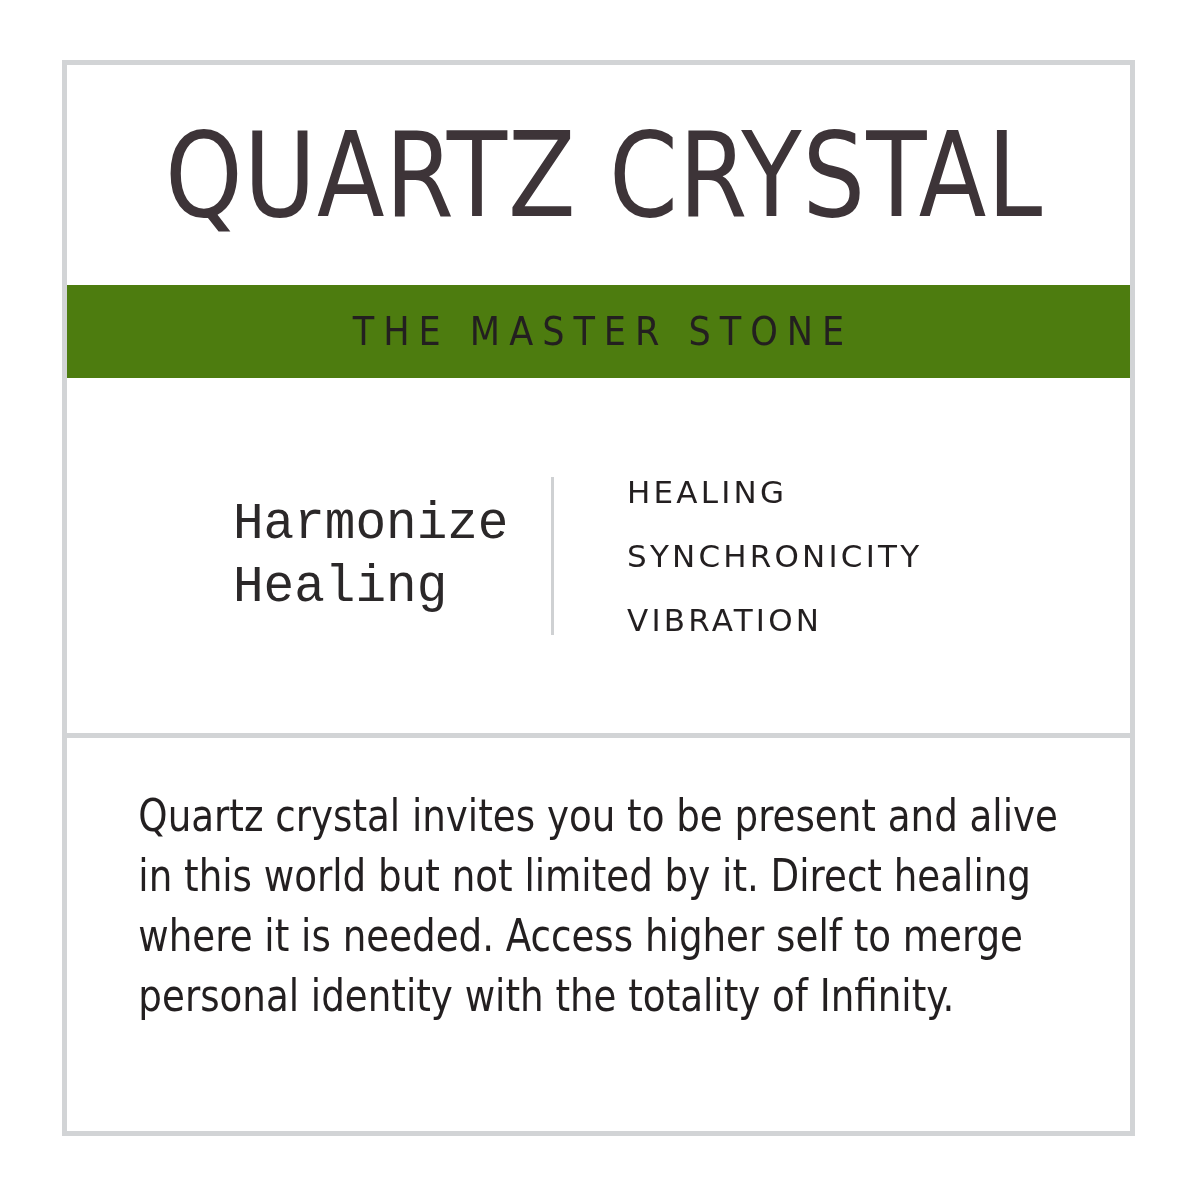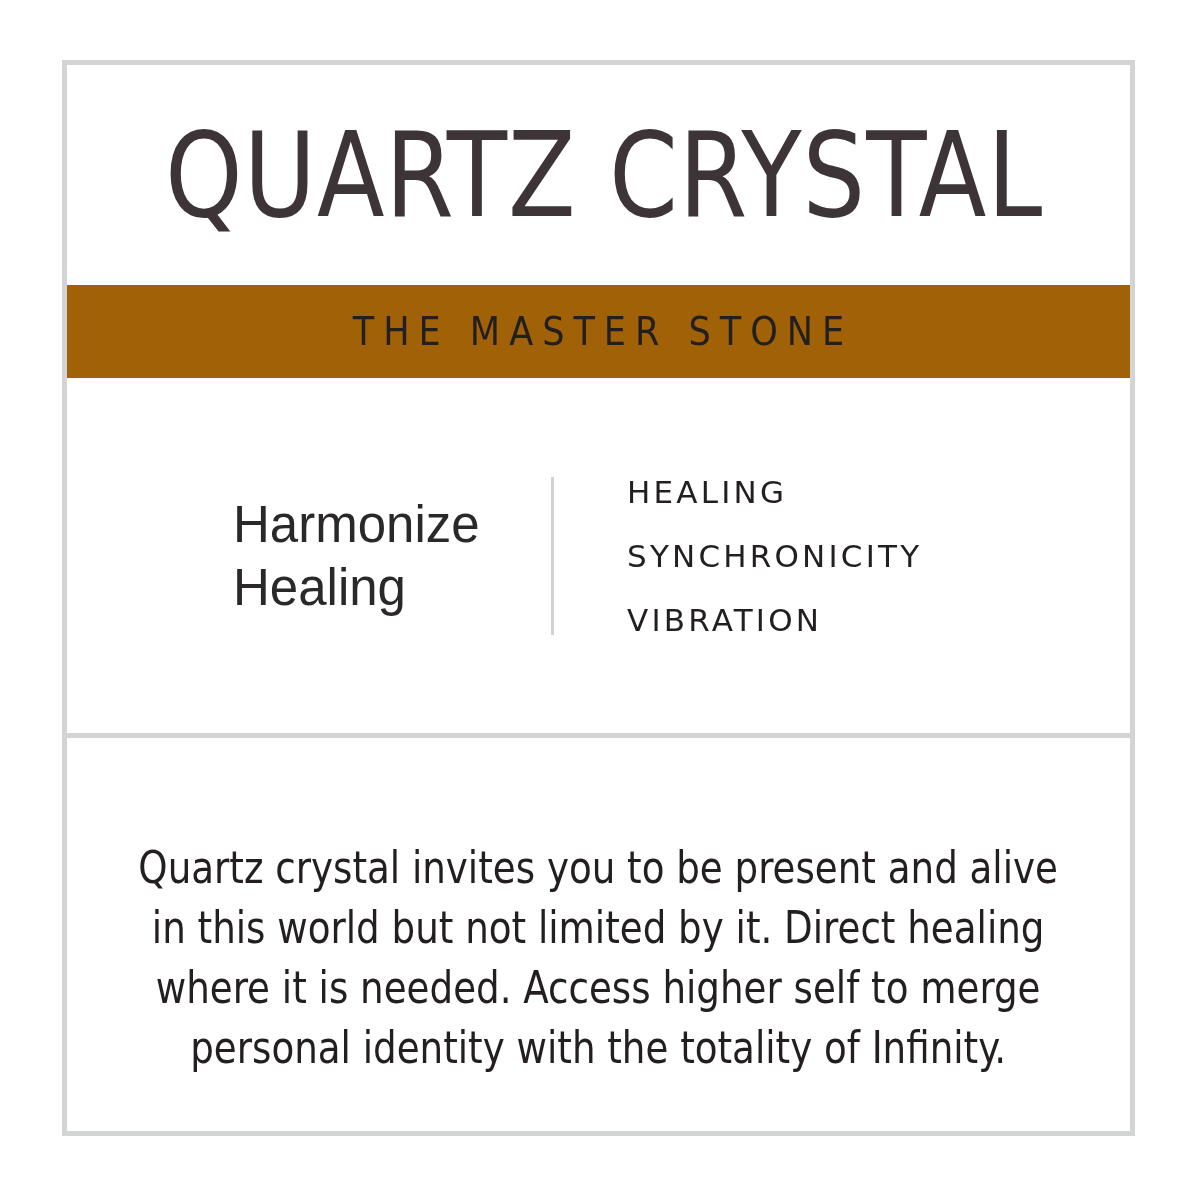--- a/index.html
+++ b/index.html
@@ -49,21 +49,21 @@
     transform-origin: center center;
   }
 
   
   .subtitle-band {
     position: absolute;
     left: 0;
     right: 0;
     top: 220px;
     height: 93px;
-    background: #a16207;
+    background: #4d7c0f;
     display: flex;
     align-items: center;
     justify-content: center;
   }
   .subtitle {
     font-family: "DejaVu Sans Condensed", "Liberation Sans Narrow", "Liberation Sans", sans-serif;
     font-size: 39px;
     font-weight: 400;
     color: #231f20;
     letter-spacing: 9px;
@@ -82,21 +82,21 @@
     align-items: center;
   }
   .keywords-left {
     position: absolute;
     left: 166px;
     top: 50%;
     transform: translateY(-50%);
     width: 300px;
   }
   .kw-line {
-    font-family: Liberation Sans, sans-serif;
+    font-family: Liberation Mono, monospace;
     font-size: 51px;
     font-weight: 300;
     line-height: 63px;
     color: #2b2829;
     white-space: nowrap;
   }
   .kw-divider {
     position: absolute;
     left: 484px;
     top: 50%;
@@ -136,22 +136,21 @@
     position: absolute;
     left: 0;
     right: 0;
     top: 673px;
     bottom: 0;
     display: flex;
     align-items: flex-start;
     justify-content: center;
   }
   .body-inner {
-    margin-top: 100px;
-    text-align: center;
+    margin-top: 48px;
   }
   .body-line {
     font-family: "DejaVu Sans Condensed", "Liberation Sans Narrow", "Liberation Sans", sans-serif;
     font-size: 44px;
     font-weight: 400;
     line-height: 60px;
     color: #231f20;
     white-space: nowrap;
     transform: scaleX(0.94);
   }

